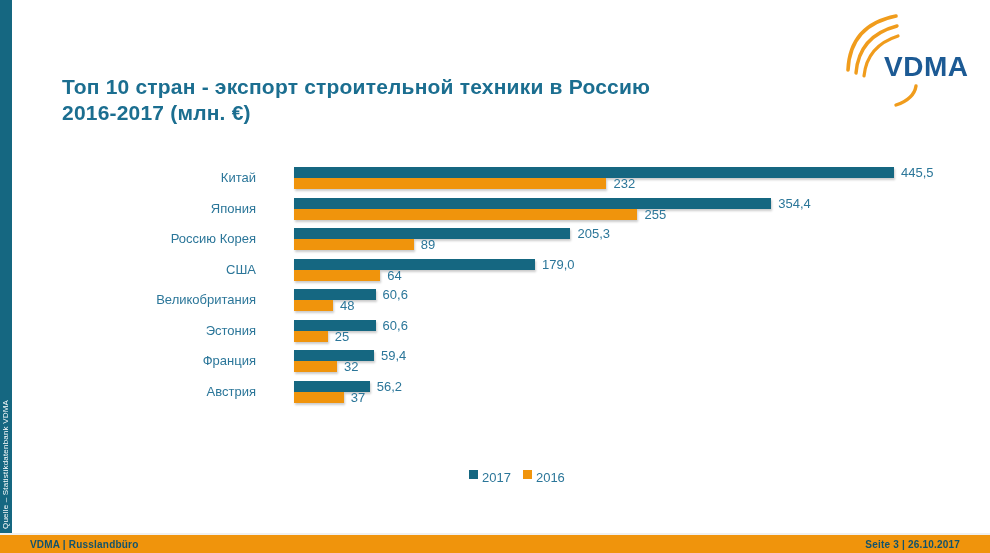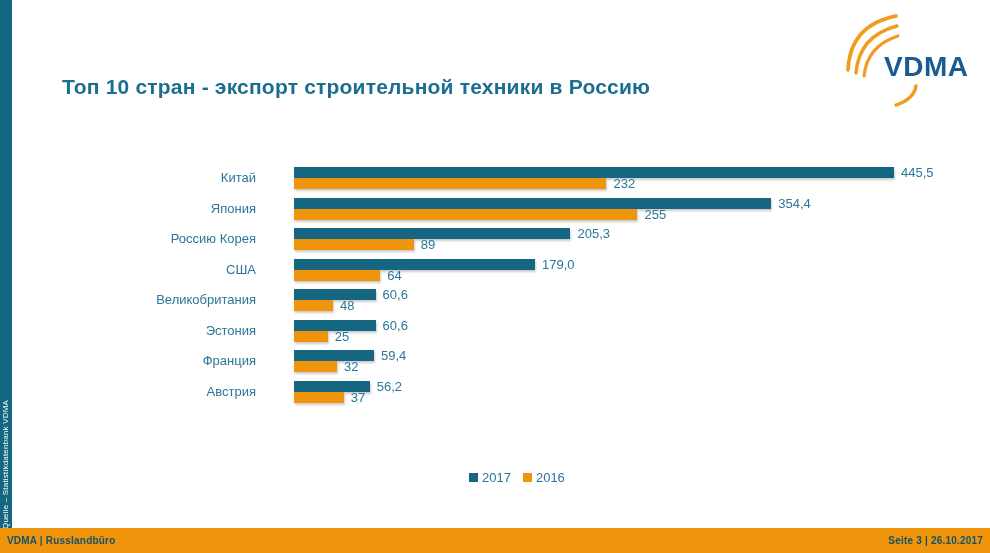--- a/index.html
+++ b/index.html
@@ -27,41 +27,42 @@
   .row-label{
     width:221px;padding-right:6px;text-align:right;
     color:#2B7699;font-size:13px;height:22px;line-height:22px;white-space:nowrap;
   }
   .bars{flex:1;margin-left:32px;}
   .bar-line{display:flex;align-items:center;height:11px;}
   .bar{height:11px;box-shadow:1px 2px 2px rgba(110,110,110,.35);}
   .val{margin-left:7px;font-size:13px;color:#2B7699;white-space:nowrap;}
   
   .legend{position:absolute;left:469px;top:470px;display:flex;gap:12px;align-items:center;}
-  .legend-item{display:flex;align-items:center;gap:4px;color:#2B7699;font-size:13px;}
+  .legend-item{display:flex;gap:4px;color:#2B7699;font-size:13px;}
   .swatch{width:9px;height:9px;display:inline-block;}
   
   .footer{
-    position:absolute;left:0;bottom:0;width:990px;height:25px;background:#F0940C;
+    position:absolute;left:0;bottom:0;width:990px;height:18px;background:#F0940C;
     display:flex;justify-content:space-between;align-items:center;
-    padding:0 7px;box-sizing:border-box;
+    padding:0 30px;box-sizing:border-box;
     color:#11536D;font-size:10px;font-weight:bold;letter-spacing:.2px;
   }
   .slide-edge{position:absolute;left:0;top:533px;width:990px;height:2px;background:#f0f0f0;}
 </style>
 </head>
 <body>
 
 <div class="slide">
 
   <div class="sidebar"></div>
   <div class="sidebar-text">Quelle – Statistikdatenbank VDMA</div>
 
   <div class="title">
     <div>Топ 10 стран - экспорт строительной техники в Россию</div>
+    <div>2016-2017 (млн. €)</div>
   </div>
 
   <div class="logo">
     <svg width="140" height="102" viewBox="0 0 140 102">
       <path d="M 10 58 Q 12 13 58 4" stroke="#F09C1C" stroke-width="3.6" fill="none" stroke-linecap="round"></path>
       <path d="M 18 61 Q 21 24 59 14" stroke="#F09C1C" stroke-width="3.4" fill="none" stroke-linecap="round"></path>
       <path d="M 26 64 Q 29 34 60 24" stroke="#F09C1C" stroke-width="3.2" fill="none" stroke-linecap="round"></path>
       <path d="M 78 74 Q 76 87 58 93" stroke="#F09C1C" stroke-width="3.4" fill="none" stroke-linecap="round"></path>
       <text x="46" y="64" font-family="Liberation Sans, sans-serif" font-size="28" font-weight="bold" fill="#1C5A94" letter-spacing="0.5">VDMA</text>
     </svg>

